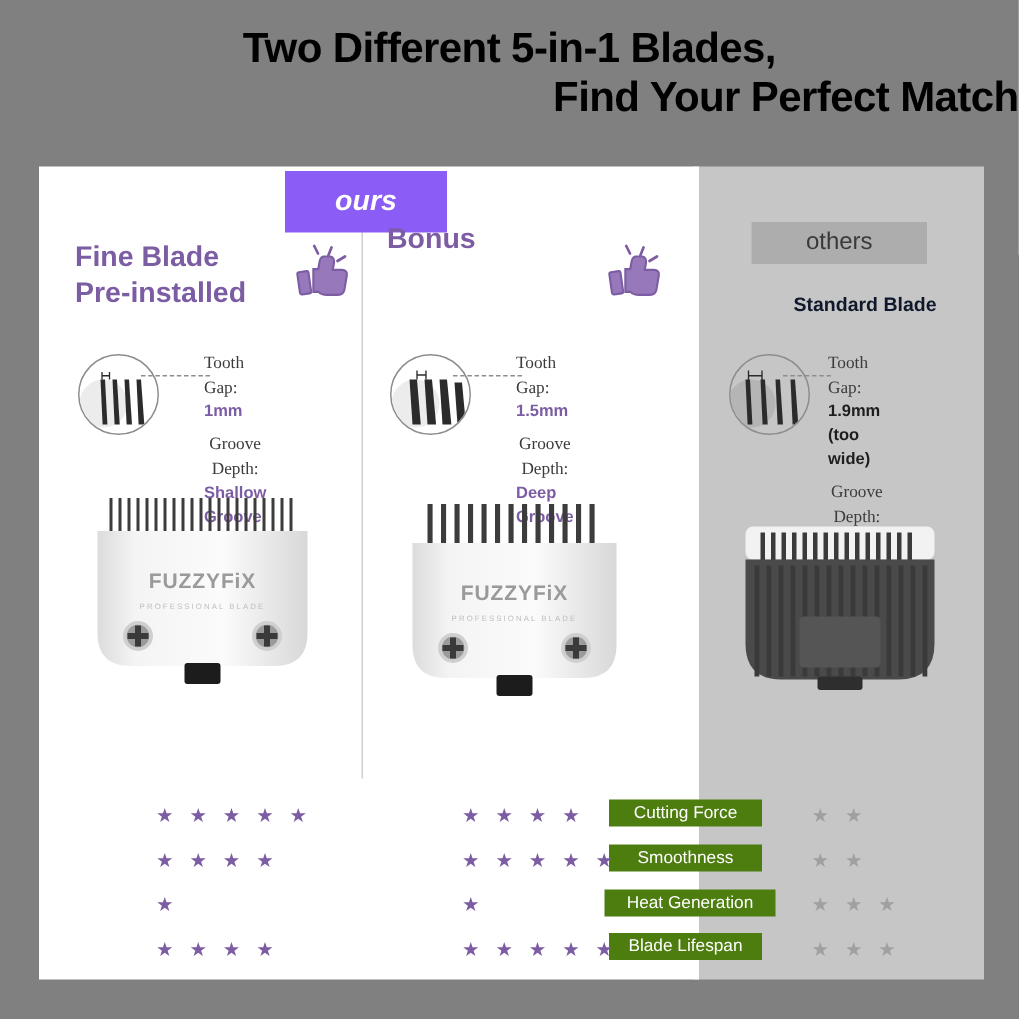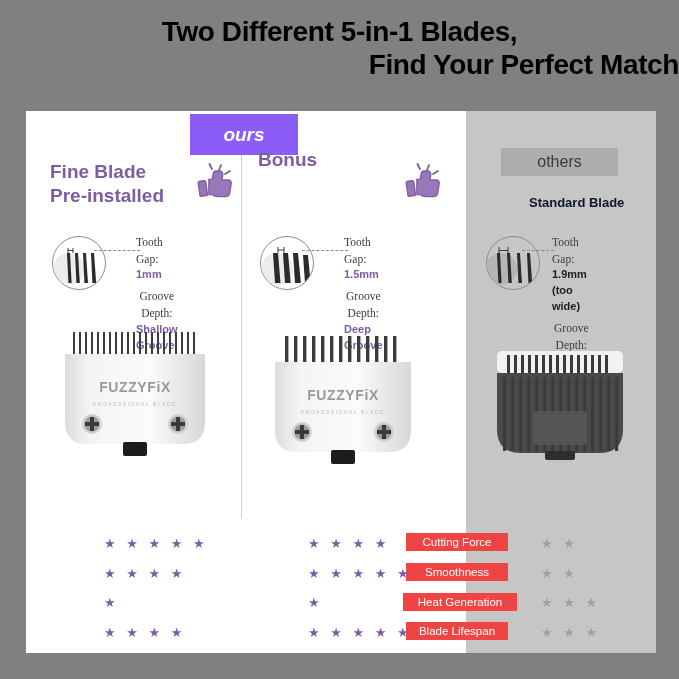--- a/index.html
+++ b/index.html
@@ -100,21 +100,21 @@
 
   
   .blade-wrap { position: absolute; }
   .blade-wrap.b1 { left: 55px; top: 330px; width: 160px; height: 130px; }
   .blade-wrap.b2 { left: 263px; top: 330px; width: 160px; height: 140px; }
   .blade-wrap.b3 { left: 489px; top: 337px; width: 142px; height: 133px; }
 
   
   .rating-label {
     position: absolute; height: 18px;
-    background: #ef4444; color: #ffffff;
+    background: #4d7c0f; color: #ffffff;
     font-size: 11.5px; display: flex; align-items: center;
     justify-content: center; padding: 0 7px; white-space: nowrap;
   }
   .stars {
     position: absolute; font-size: 13px; letter-spacing: 3.5px;
     color: #7c5da3; line-height: 1; white-space: nowrap;
   }
   .stars.gray { color: #a0a0a0; }
 </style>
 </head>

